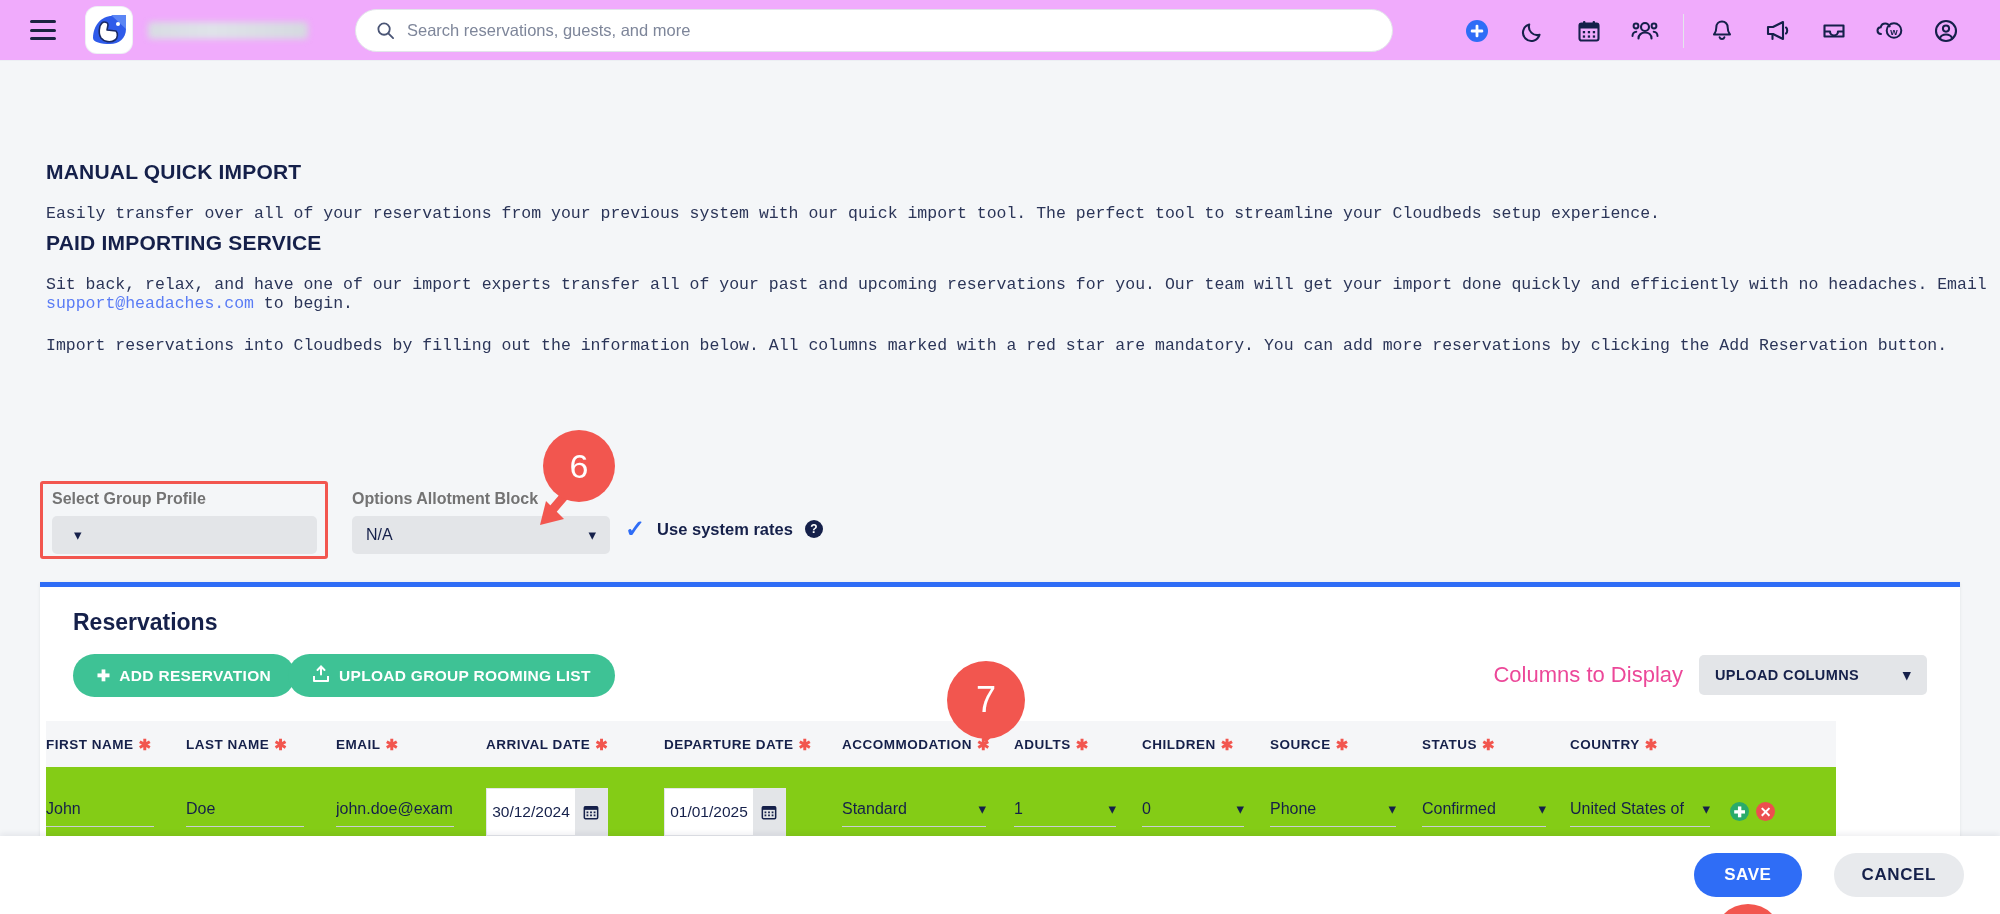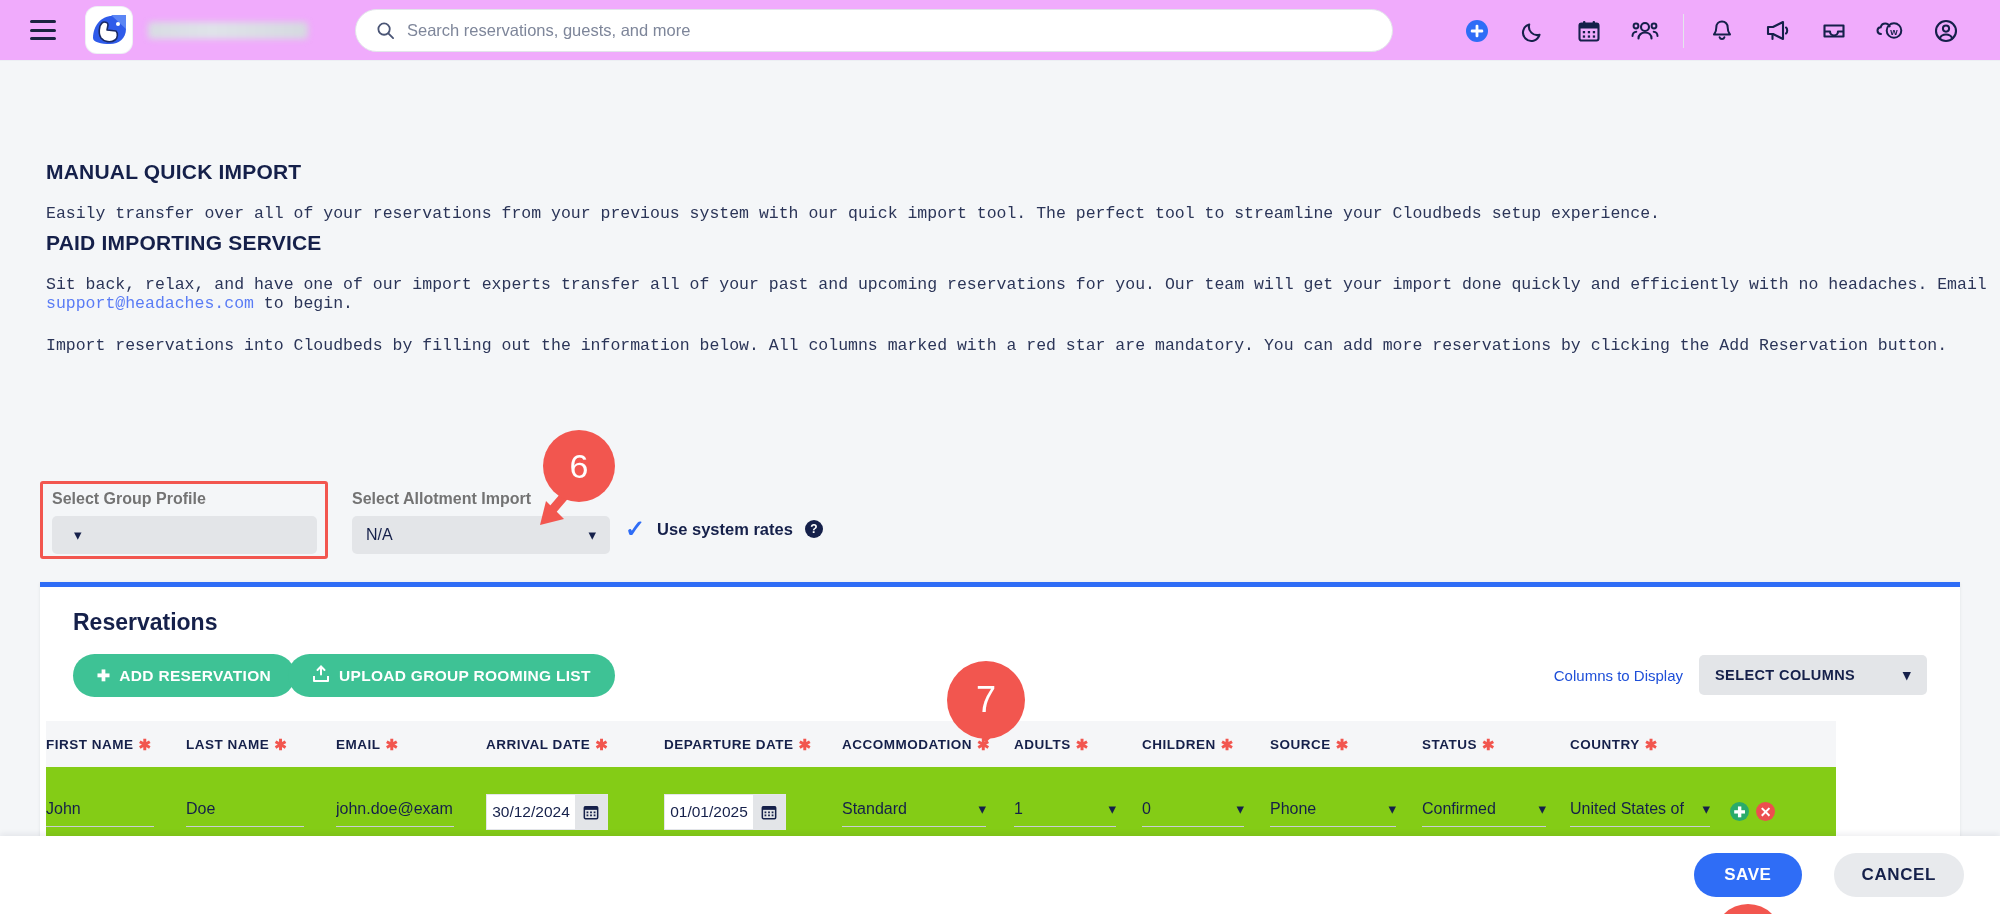--- a/index.html
+++ b/index.html
@@ -102,21 +102,21 @@
     position: absolute; top: 67px; height: 43px; border-radius: 22px;
     background: #3ec295; color: #fff; display: flex; align-items: center;
     justify-content: center; gap: 9px; font-size: 15.5px; font-weight: 700;
     letter-spacing: .3px; cursor: pointer; padding: 0 24px;
   }
   #btn-add { left: 33px; }
   #btn-upload { left: 248px; }
 
   .cols-display { position: absolute; right: 33px; top: 68px;
     display: flex; align-items: center; gap: 16px; }
-  .cols-label { font-size: 15px; color: #1d4ed8; }
+  .cols-label { font-size: 22px; color: #ec4899; }
   .cols-select { width: 228px; height: 40px; background: #e3e5e8; border-radius: 5px;
     display: flex; align-items: center; justify-content: space-between;
     padding: 0 16px; font-size: 14.5px; font-weight: 700; color: #15204a;
     letter-spacing: .4px; cursor: pointer; }
 
   
   .tablewrap { position: absolute; left: 0; top: 134px; width: 1920px; }
   .redbox2 { position: absolute; left: 6px; top: 130px; width: 1790px; height: 135px;
     border: 3px solid #f2564f; pointer-events: none; }
 
@@ -133,21 +133,21 @@
     border: none; border-bottom: 1px solid #c9cdd6; background: transparent;
     height: 30px; font-size: 16px; color: #15204a;
     font-family: "Liberation Sans", sans-serif; outline: none; padding: 0 2px 4px 0;
   }
   .cell-select {
     border: none; border-bottom: 1px solid #c9cdd6; background: transparent;
     height: 30px; display: flex; align-items: center; justify-content: space-between;
     font-size: 16px; color: #15204a; cursor: pointer; padding-bottom: 4px;
     overflow: hidden; white-space: nowrap;
   }
-  .datebox { display: flex; height: 36px; width: 122px; border: 1px solid #e4e6ea; }
+  .datebox { display: flex; height: 48px; width: 122px; border: 1px solid #e4e6ea; }
   .datebox input { border: none; outline: none; width: 88px; text-align: center;
     font-size: 15.5px; color: #15204a; background: #fff;
     font-family: "Liberation Sans", sans-serif; }
   .datebtn { width: 34px; background: #e3e5e8; display: flex; align-items: center;
     justify-content: center; cursor: pointer; }
   .rowicons { display: flex; align-items: center; gap: 7px; }
   .rnd { width: 19px; height: 19px; border-radius: 50%; display: flex;
     align-items: center; justify-content: center; color: #fff;
     font-size: 14px; font-weight: 700; line-height: 1; cursor: pointer; }
   .rnd.add { background: #2aab6a; }
@@ -301,21 +301,21 @@
     <div class="redbox"></div>
 
     <div class="fgroup" id="grp-field">
       <span class="flabel">Select Group Profile</span>
       <div class="selbox">
         <span class="chev">▾</span>
       </div>
     </div>
 
     <div class="fgroup" id="blk-field">
-      <span class="flabel">Select Allotment Import</span>
+      <span class="flabel">Options Allotment Block</span>
       <div class="selbox">
         <span>N/A</span>
         <span class="chev">▾</span>
       </div>
     </div>
   </div>
 
   <div class="rates">
     <span class="check">✓</span>
     <span>Use system rates</span>
@@ -337,21 +337,21 @@
           <path d="M5.5 5L9 1.5 12.5 5" fill="none" stroke="#fff" stroke-width="2" stroke-linecap="round" stroke-linejoin="round"></path>
           <path d="M2 11v5h14v-5" fill="none" stroke="#fff" stroke-width="2" stroke-linejoin="round"></path>
         </svg>
       </span>
       <span>UPLOAD GROUP ROOMING LIST</span>
     </div>
 
     <div class="cols-display">
       <span class="cols-label">Columns to Display</span>
       <div class="cols-select">
-        <span>SELECT COLUMNS</span>
+        <span>UPLOAD COLUMNS</span>
         <span class="chev">▾</span>
       </div>
     </div>
 
     <div class="tablewrap">
       <table>
         <colgroup>
           <col style="width:140px">
             <col style="width:150px">
             <col style="width:150px">

